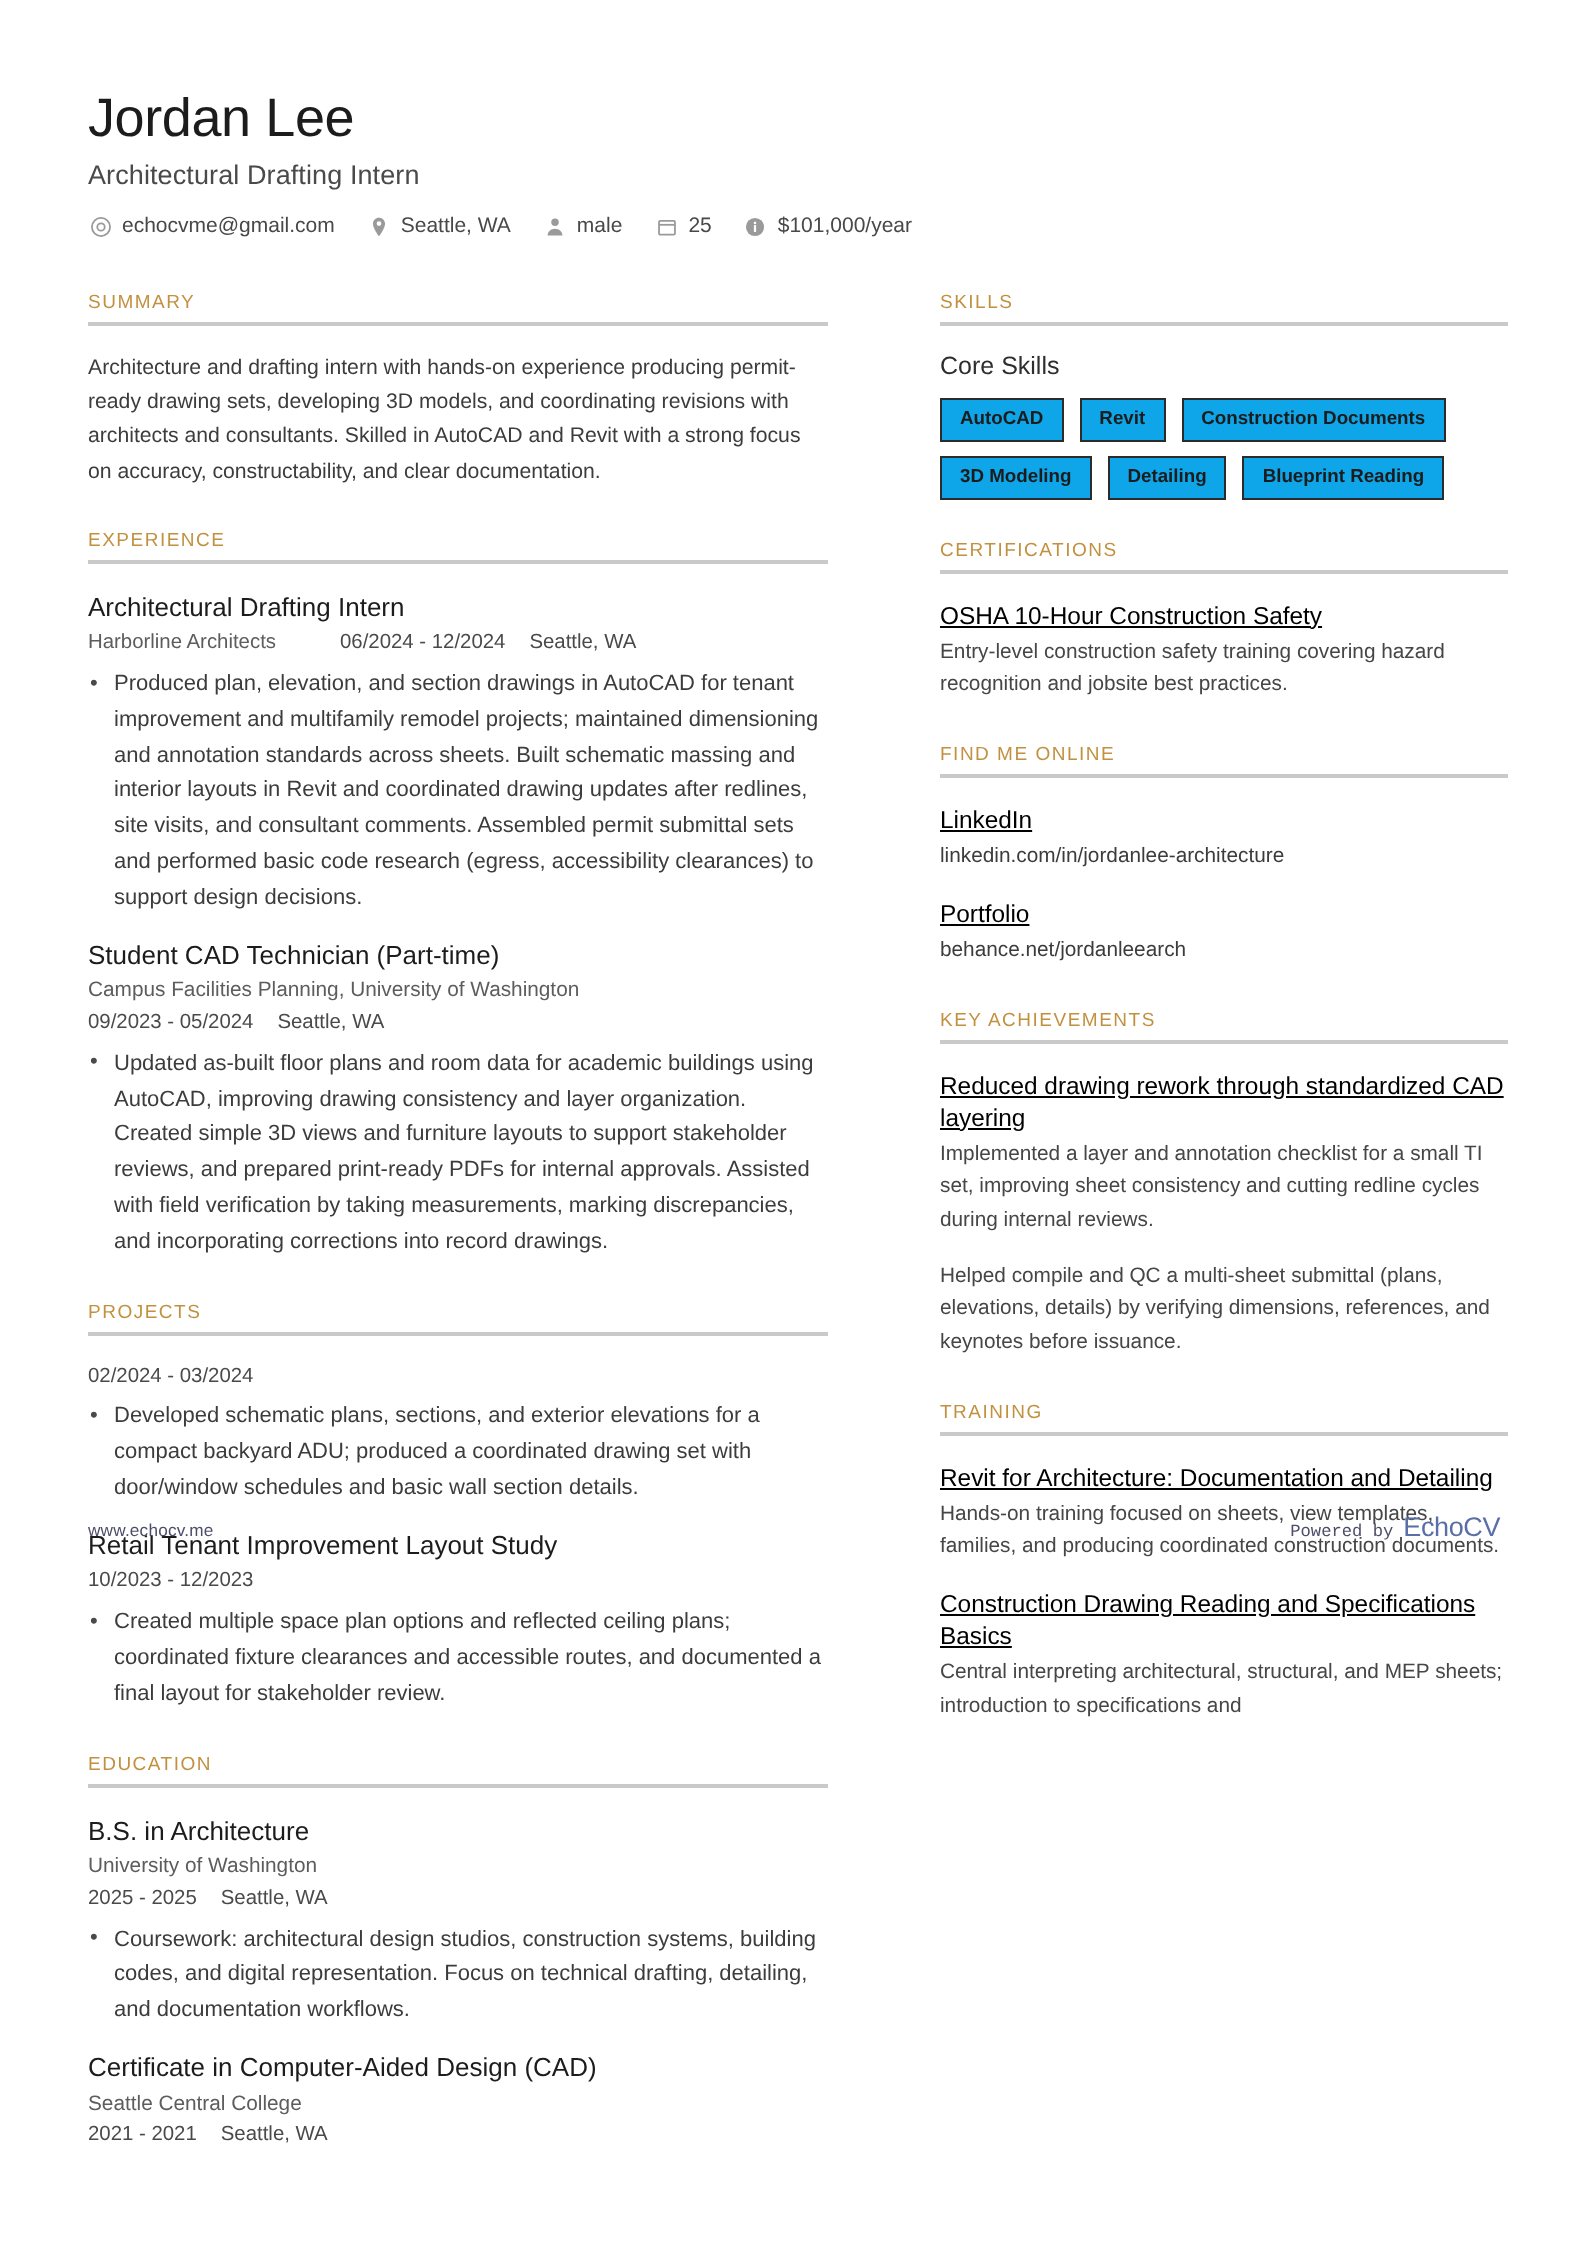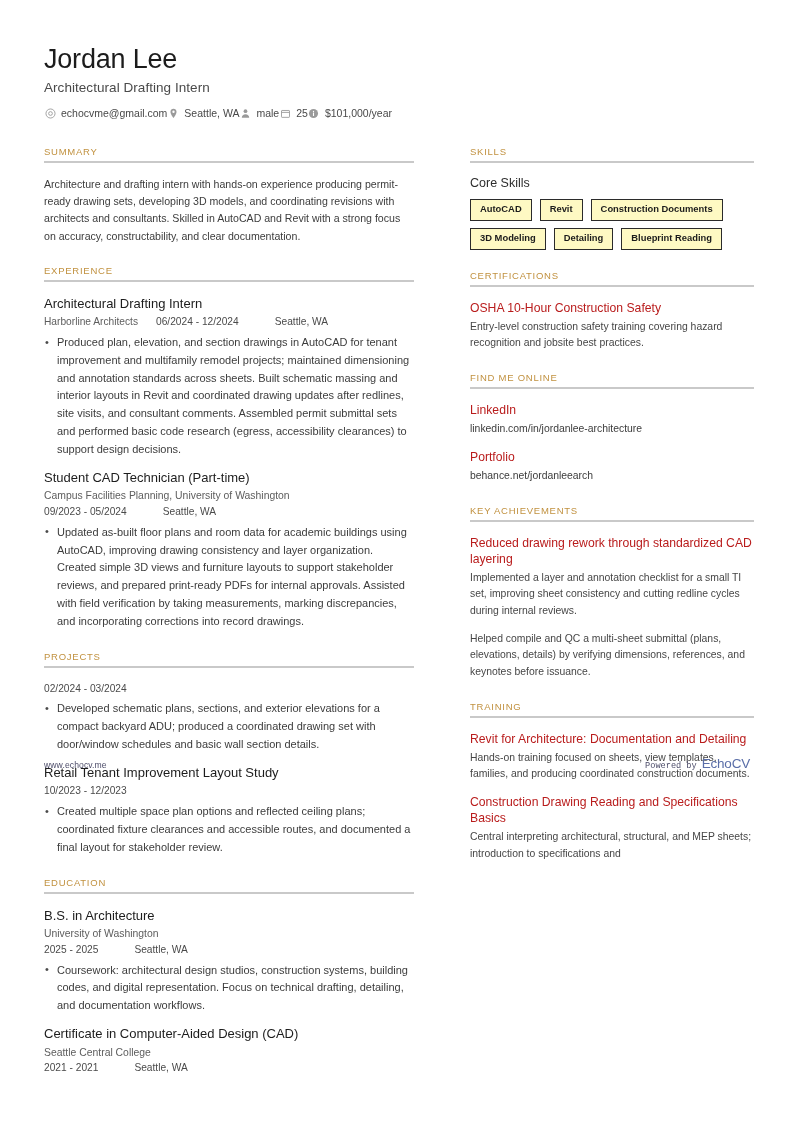--- a/index.html
+++ b/index.html
@@ -44,20 +44,21 @@
     display: flex;
     align-items: center;
     flex-wrap: wrap;
     gap: 0;
     font-size: 10.5px;
     color: #555;
   }
   .ct-item {
     display: inline-flex;
     align-items: center;
+    margin-right: 16px;
     white-space: nowrap;
   }
   .ct-ico {
     display: inline-flex;
     align-items: center;
     justify-content: center;
     width: 12px;
     height: 12px;
     margin-right: 5px;
     color: #9a9a9a;
@@ -114,22 +115,22 @@
     line-height: 1.5;
   }
   .e-meta-row {
     display: flex;
     align-items: baseline;
     flex-wrap: wrap;
     font-size: 10.2px;
     color: #5d5d5d;
     line-height: 1.55;
   }
-  .e-org { margin-right: 18px; }
-  .e-dates { margin-right: 36px; color: #4a4a4a; }
+  .e-org { margin-right: 32px; }
+  .e-dates { margin-right: 12px; color: #4a4a4a; }
   .e-loc { color: #4a4a4a; }
 
   ul.bullets {
     list-style: none;
     margin-top: 4px;
   }
   ul.bullets li {
     position: relative;
     padding-left: 13px;
     font-size: 11px;
@@ -158,32 +159,33 @@
     gap: 7px 8px;
   }
   .chip {
     border: 1.3px solid #2b2b2b;
     padding: 4px 9px 5px;
     font-size: 9.4px;
     font-weight: bold;
     color: #1c1c1c;
     line-height: 1.15;
     white-space: nowrap;
-    background: #fef9c3;
+    background: #0ea5e9;
   }
 
   
   .r-entry { margin-bottom: 11px; }
   .r-entry:last-child { margin-bottom: 0; }
   .r-title {
     font-size: 12.2px;
-    color: #b91c1c;
+    color: #000000;
     line-height: 1.32;
     margin-bottom: 3px;
     font-weight: 400;
+    text-decoration: underline;
   }
   .r-desc {
     font-size: 10.4px;
     line-height: 1.6;
     color: #464646;
   }
   .r-link {
     font-size: 10.4px;
     line-height: 1.6;
     color: #3c3c3c;

